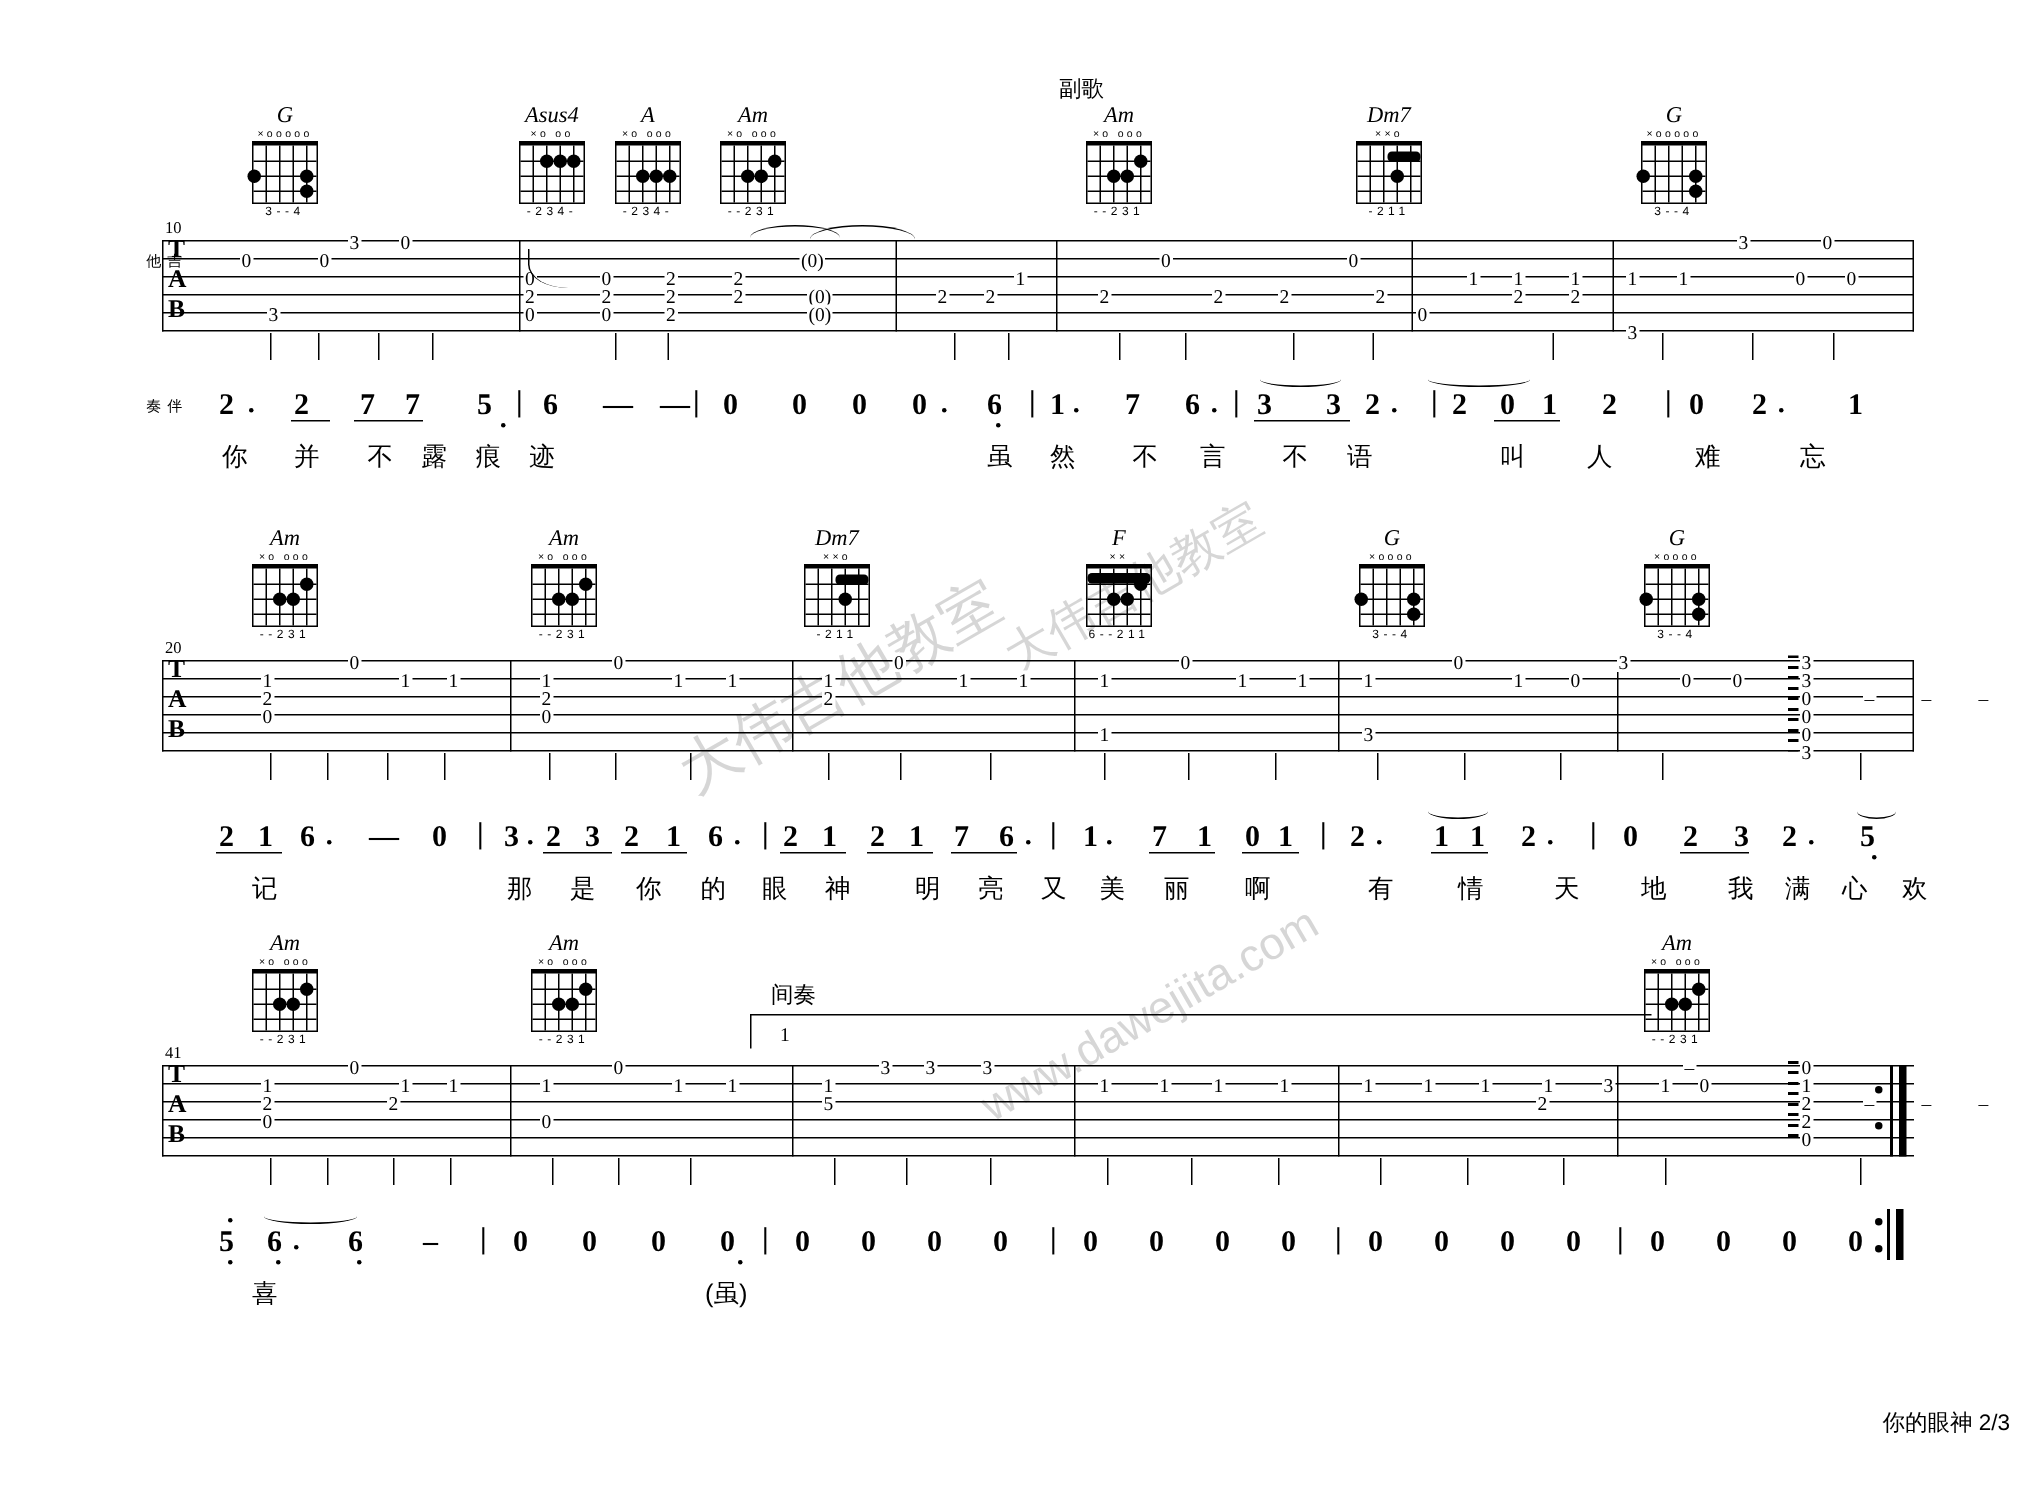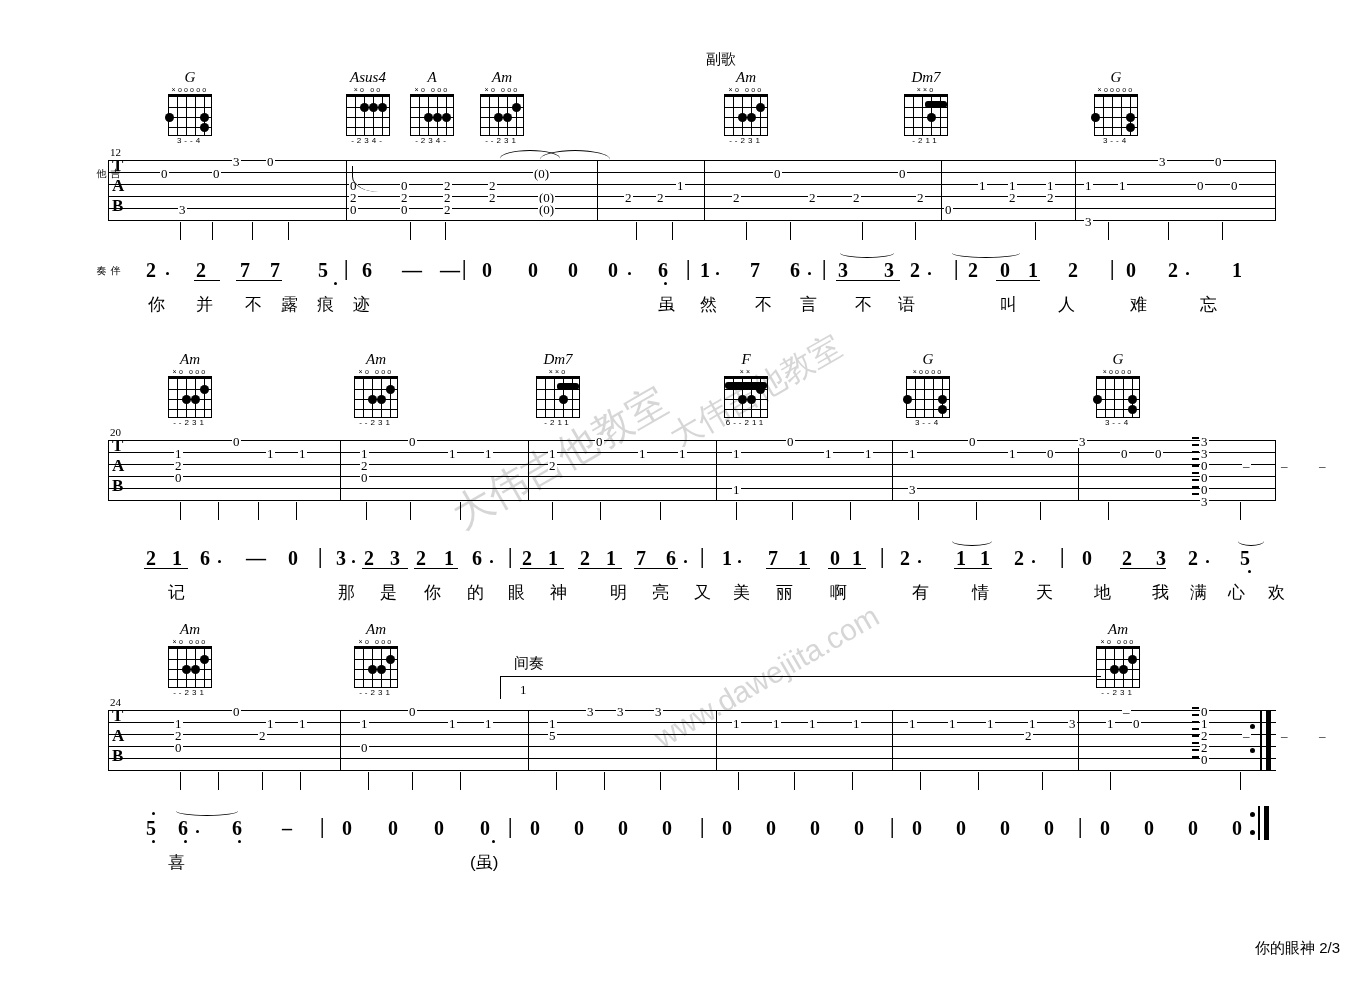--- a/index.html
+++ b/index.html
@@ -249,21 +249,21 @@
       <div class="barline" style="left:0;top:0;height:61px"></div>
       <div class="barline" style="left:238px;top:0;height:61px"></div>
       <div class="barline" style="left:489px;top:0;height:61px"></div>
       <div class="barline" style="left:596px;top:0;height:61px"></div>
       <div class="barline" style="left:833px;top:0;height:61px"></div>
       <div class="barline" style="left:967px;top:0;height:61px"></div>
       <div class="barline" style="left:1167px;top:0;height:61px"></div>
       <div class="tabword" style="top:-2px;font-size:17px;">T</div>
       <div class="tabword" style="top:18px;font-size:17px;">A</div>
       <div class="tabword" style="top:38px;font-size:17px;">B</div>
-      <div class="measureno" style="left:2px;top:-14px;">12</div>
+      <div class="measureno" style="left:2px;top:-14px;">10</div>
 
       <div class="num" style="left:52px;top:7px">0</div>
       <div class="num" style="left:104px;top:7px">0</div>
       <div class="num" style="left:70px;top:43px">3</div>
       <div class="num" style="left:124px;top:-5px">3</div>
       <div class="num" style="left:158px;top:-5px">0</div>
       <div class="num" style="left:241px;top:19px">0</div>
         <div class="num" style="left:241px;top:31px">2</div>
         <div class="num" style="left:241px;top:43px">0</div>
       <div class="num" style="left:292px;top:19px">0</div>
@@ -735,21 +735,21 @@
       <div class="staffline" style="top:60px;width:1168px"></div>
       <div class="barline" style="left:0;top:0;height:61px"></div>
       <div class="barline" style="left:232px;top:0;height:61px"></div>
       <div class="barline" style="left:420px;top:0;height:61px"></div>
       <div class="barline" style="left:608px;top:0;height:61px"></div>
       <div class="barline" style="left:784px;top:0;height:61px"></div>
       <div class="barline" style="left:970px;top:0;height:61px"></div>
       <div class="tabword" style="top:-2px;font-size:17px;">T</div>
       <div class="tabword" style="top:18px;font-size:17px;">A</div>
       <div class="tabword" style="top:38px;font-size:17px;">B</div>
-      <div class="measureno" style="left:2px;top:-14px;">24</div>
+      <div class="measureno" style="left:2px;top:-14px;">41</div>
 
       <div class="num" style="left:66px;top:7px">1</div>
       <div class="num" style="left:124px;top:-5px">0</div>
       <div class="num" style="left:158px;top:7px">1</div>
       <div class="num" style="left:190px;top:7px">1</div>
       <div class="num" style="left:66px;top:19px">2</div>
       <div class="num" style="left:150px;top:19px">2</div>
       <div class="num" style="left:66px;top:31px">0</div>
       <div class="num" style="left:252px;top:7px">1</div>
       <div class="num" style="left:300px;top:-5px">0</div>

